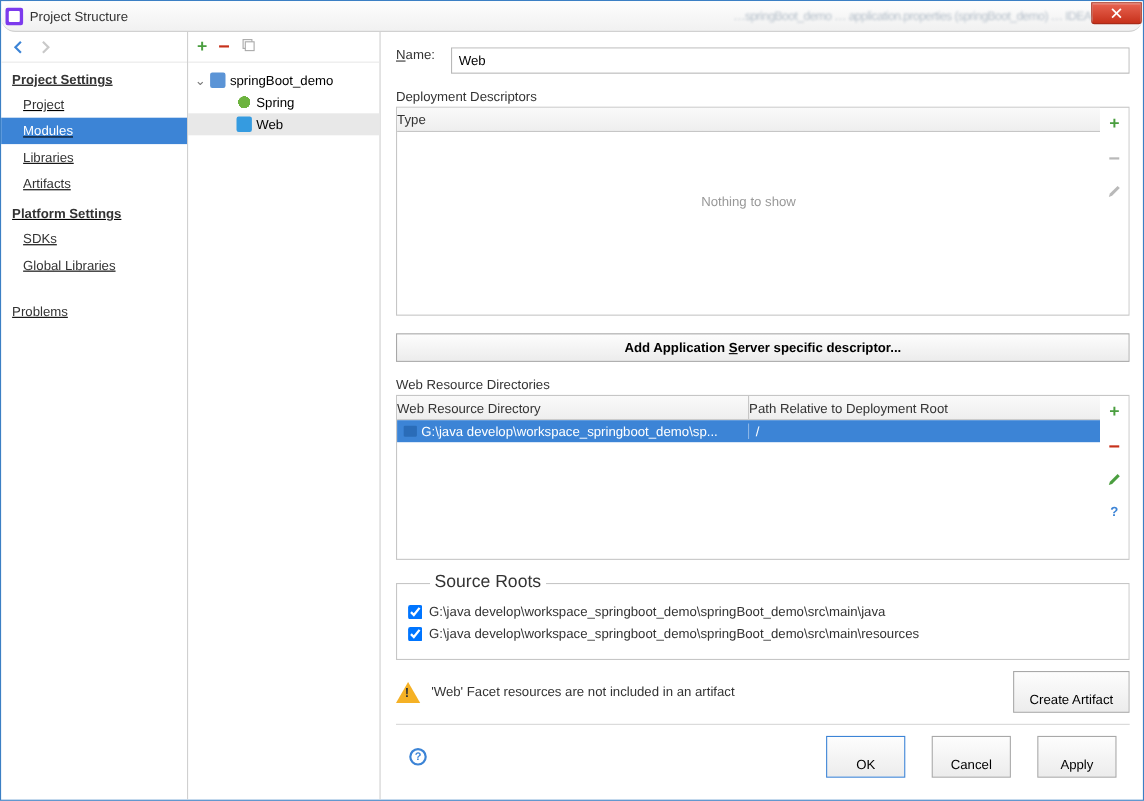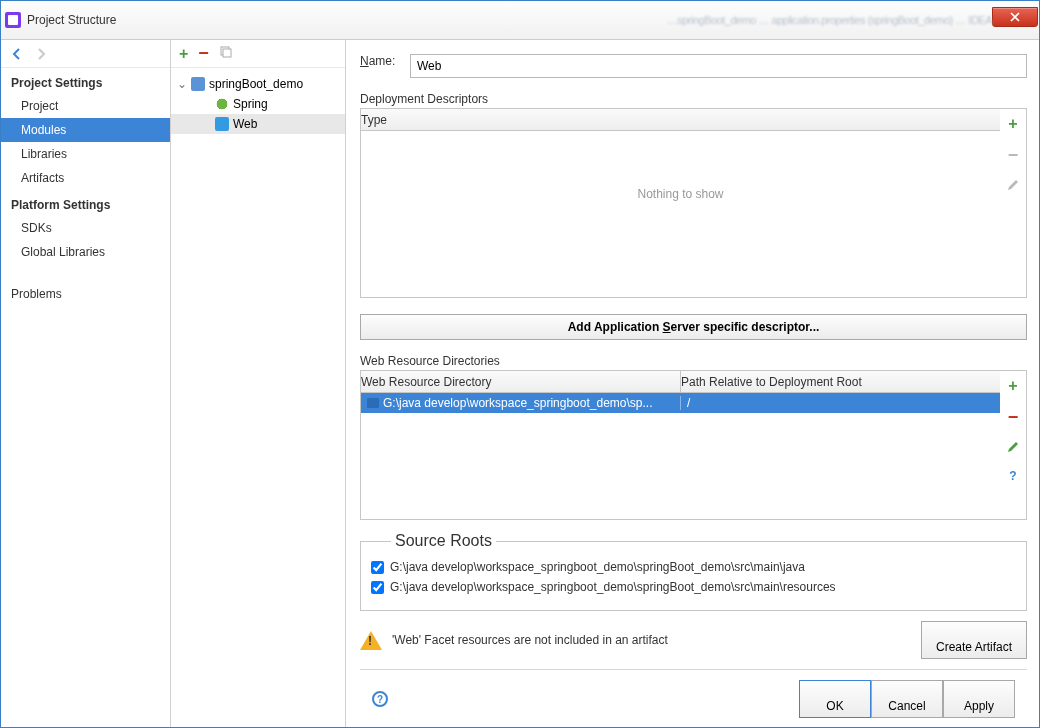--- a/index.html
+++ b/index.html
@@ -1,30 +1,30 @@
 <!DOCTYPE html>
 <html><head>
 <meta charset="utf-8">
 <style>
 * { box-sizing: border-box; margin: 0; padding: 0; font-family: "Segoe UI", Tahoma, sans-serif; font-size: 12px; }
 body { background: #fff; width: 1040px; height: 728px; border: 1px solid #3b7fc4; overflow: hidden; }
 
 
-.titlebar { height: 39px; background: linear-gradient(#fdfdfd,#f1f1f1); display:flex; align-items:center; padding:0 4px; border-bottom:1px solid #ccc;}
+.titlebar { height: 28px; background: linear-gradient(#fdfdfd,#f1f1f1); display:flex; align-items:center; padding:0 4px; border-bottom:1px solid #ccc;border-radius:13px;}
 .titlebar .app-icon { width:16px; height:16px; margin-right:6px; display:inline-block; background:#7c3aed; border-radius:2px; position:relative;}
 .titlebar .app-icon::after{content:"";position:absolute;inset:3px;background:#fff;border-radius:1px;}
 .titlebar .title { color:#333; flex:1; }
 .titlebar .blurred { color:#b8c2cc; filter: blur(1px); margin-left:6px; font-size:11px; letter-spacing:-0.5px;}
 .close-btn { width:46px; height:20px; margin-top:-6px; margin-right:-3px; background:linear-gradient(#e86452,#c7311b); border:1px solid #a82a18; border-radius:0 0 3px 3px; color:#fff; display:flex;align-items:center;justify-content:center; box-shadow:inset 0 1px 0 rgba(255,255,255,0.3);}
 .close-btn svg{width:10px;height:10px;}
 
 .content { display:flex; height:calc(100% - 28px); }
 
 
-.sidebar { width:170px; border-right:1px solid #d0d0d0; display:flex;flex-direction:column;}
+.sidebar { width:170px; border-right:1px solid #d0d0d0; display:flex;flex-direction:column;text-decoration:underline;}
 .sidebar .navbar { height:28px; display:flex; align-items:center; padding:0 8px; gap:8px; border-bottom:1px solid #e8e8e8;}
 .navbar svg{width:16px;height:16px;}
 .section-header { color:#333; font-weight:bold; padding:8px 10px 4px;}
 .sidebar-item { padding:5px 10px 5px 20px; color:#333; cursor:pointer;}
 .sidebar-item.selected { background:#3c84d6; color:#fff;}
 .sidebar .spacer { flex:1; }
 
 
 .treecol { width:175px; border-right:1px solid #d0d0d0; }
 .tree-toolbar { height:28px; display:flex;align-items:center; gap:10px; padding:0 8px; border-bottom:1px solid #e8e8e8;}
@@ -76,21 +76,21 @@
 .root-row input[type=checkbox]{width:13px;height:13px;}
 
 .warn-row{display:flex;align-items:center;gap:10px; margin-bottom:8px;}
 .warn-row .warn-icon{width:0;height:0;border-left:11px solid transparent;border-right:11px solid transparent;border-bottom:19px solid #f5b125;position:relative;}
 .warn-row .warn-icon::after{content:"!";position:absolute;left:-3px;top:3px;color:#333;font-weight:bold;}
 .warn-row .msg{flex:1;}
 .btn{height:24px;padding:18px 14px;background:linear-gradient(#fdfdfd,#ececec);border:1px solid #a8a8a8;cursor:pointer;}
 
 .dlg-footer{border-top:1px solid #d8d8d8;padding:10px 12px;display:flex;justify-content:space-between;align-items:center;}
 .dlg-footer .help-icon{width:16px;height:16px;border-radius:50%;border:2px solid #3c84d6;color:#3c84d6;font-size:10px;font-weight:bold;display:flex;align-items:center;justify-content:center;}
-.dlg-footer .btns{display:flex;gap:0;}
+.dlg-footer .btns{display:flex;gap:24px;}
 .dlg-footer .btns .btn{min-width:72px;}
 .dlg-footer .btns .btn.primary{border:1px solid #3c84d6;}
 fieldset{border:1px solid #c6c6c6;padding:10px;}
 legend{padding:0 4px;font-size:16px;color:#333;background:#fff;margin-left:20px;}
 </style>
 </head>
 <body>
 
 <div class="titlebar">
   <span class="app-icon"></span>

